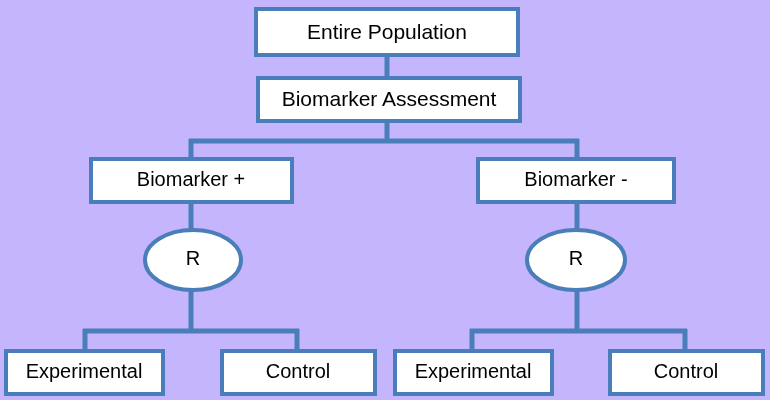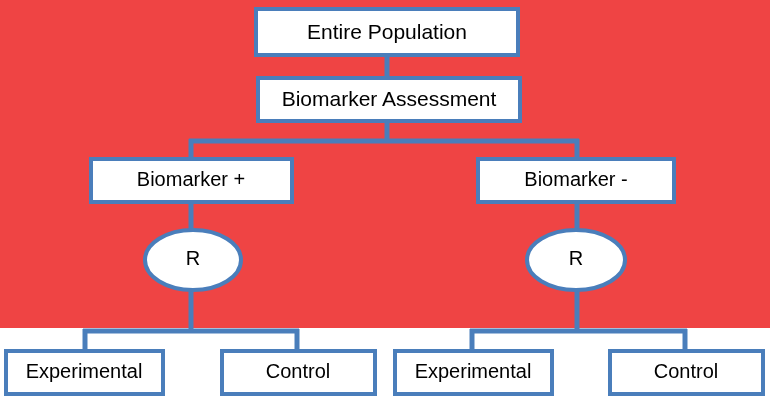--- a/index.html
+++ b/index.html
@@ -9,22 +9,22 @@
   }
   body {
     width: 770px;
     height: 404px;
     overflow: hidden;
     font-family: "Liberation Sans", sans-serif;
   }
   #diagram-root {
     position: relative;
     width: 770px;
-    height: 328px;
-    background: #ef4444;
+    height: 400px;
+    background: #c4b5fd;
   }
   #flowchart-svg {
     display: block;
     width: 770px;
     height: 404px;
   }
   .node-box {
     fill: #ffffff;
     stroke: #4a7ebb;
     stroke-width: 4;

